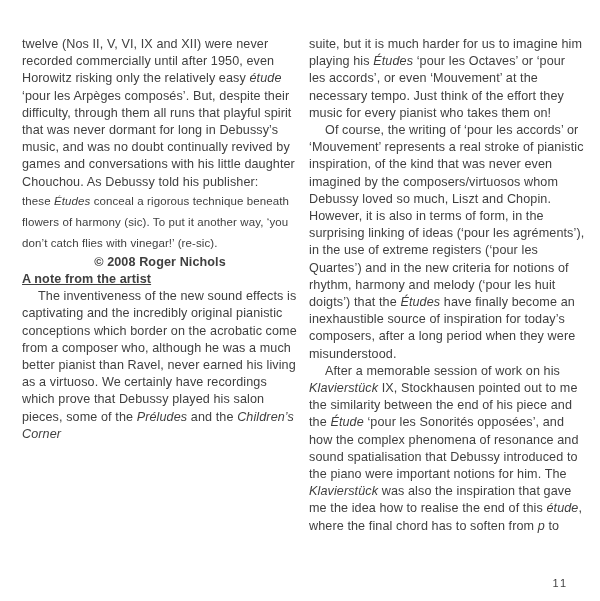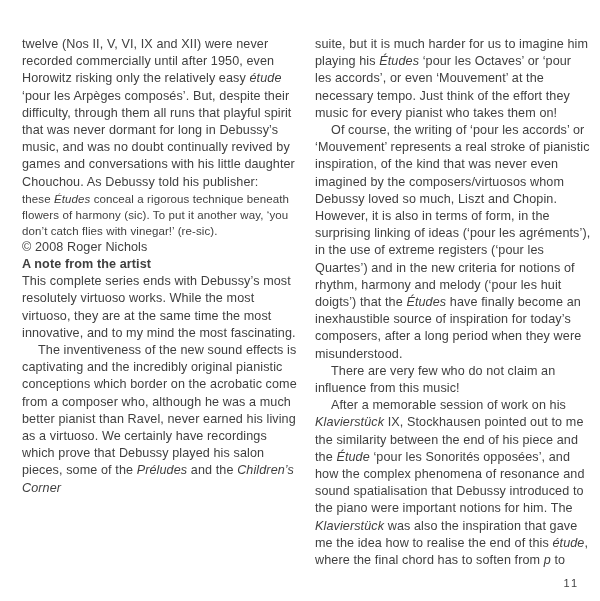--- a/index.html
+++ b/index.html
@@ -10,70 +10,69 @@
   }
   .page {
     position:relative;
     width:600px; height:601px;
     background:#ffffff;
     color:#3f3f3f;
     overflow:hidden;
   }
   .columns {
     display:flex;
-    gap:17px;
+    gap:11px;
     padding:36px 4px 0 22px;
   }
   .col {
     width:276px;
     font-size:12.6px;
     line-height:17.2px;
     letter-spacing:0.1px;
     text-align:left;
   }
   .col p { margin:0; }
   .indent { text-indent:16px; }
   .quote {
     margin:2px 22px 2px 27px;
     font-size:11.5px;
-    line-height:16px;
+    line-height:21px;
   }
   .credit {
-    text-align:left;
-    font-weight:normal;
+    text-align:center;
+    font-weight:bold;
     margin-top:7px;
   }
   .heading {
     font-weight:bold;
     margin-top:27px;
+    text-decoration:underline;
   }
   .i { font-style:italic;margin-top:47px; }
   .page-number {
     position:absolute;
-    right:21px;
+    right:32px;
     bottom:12px;
     font-size:11px;
     letter-spacing:2px;
     color:#3f3f3f;
   }
 </style>
 </head>
 <body>
 
 <div class="page">
   <div class="columns">
     <div class="col">
         <p class="para"><span>twelve (Nos II, V, VI, IX and XII) were never recorded commercially until after 1950, even Horowitz risking only the relatively easy </span><span class="i">étude</span><span> ‘pour les Arpèges composés’. But, despite their difficulty, through them all runs that playful spirit that was never dormant for long in Debussy’s music, and was no doubt continually revived by games and conversations with his little daughter Chouchou. As Debussy told his publisher:</span></p>
         <p class="quote"><span>these </span><span class="i">Études</span><span> conceal a rigorous technique beneath flowers of harmony (sic). To put it another way, ‘you don’t catch flies with vinegar!’ (re-sic).</span></p>
         <p class="credit"><span>© 2008 Roger Nichols</span></p>
         <p class="heading"><span>A note from the artist</span></p>
-        <p class="para"><span>This complete series ends with Debussy’s most resolutely virtuoso works. While the most virtuoso, they are at the same time the most innovative, and to my mind the most fascinating.</span></p>
         <p class="para indent"><span>The inventiveness of the new sound effects is captivating and the incredibly original pianistic conceptions which border on the acrobatic come from a composer who, although he was a much better pianist than Ravel, never earned his living as a virtuoso. We certainly have recordings which prove that Debussy played his salon pieces, some of the </span><span class="i">Préludes</span><span> and the </span><span class="i">Children’s Corner</span></p>
       </div>
     <div class="col">
         <p class="para"><span>suite, but it is much harder for us to imagine him playing his </span><span class="i">Études</span><span> ‘pour les Octaves’ or ‘pour les accords’, or even ‘Mouvement’ at the necessary tempo. Just think of the effort they music for every pianist who takes them on!</span></p>
         <p class="para indent"><span>Of course, the writing of ‘pour les accords’ or ‘Mouvement’ represents a real stroke of pianistic inspiration, of the kind that was never even imagined by the composers/virtuosos whom Debussy loved so much, Liszt and Chopin. However, it is also in terms of form, in the surprising linking of ideas (‘pour les agréments’), in the use of extreme registers (‘pour les Quartes’) and in the new criteria for notions of rhythm, harmony and melody (‘pour les huit doigts’) that the </span><span class="i">Études</span><span> have finally become an inexhaustible source of inspiration for today’s composers, after a long period when they were misunderstood.</span></p>
-        <p class="para indent"><span>There are very few who do not claim an influence from this music!</span></p>
         <p class="para indent"><span>After a memorable session of work on his </span><span class="i">Klavierstück</span><span> IX, Stockhausen pointed out to me the similarity between the end of his piece and the </span><span class="i">Étude</span><span> ‘pour les Sonorités opposées’, and how the complex phenomena of resonance and sound spatialisation that Debussy introduced to the piano were important notions for him. The </span><span class="i">Klavierstück</span><span> was also the inspiration that gave me the idea how to realise the end of this </span><span class="i">étude</span><span>, where the final chord has to soften from </span><span class="i">p</span><span> to</span></p>
       </div>
   </div>
   <div class="page-number">11</div>
 </div>
 
 </body></html>

